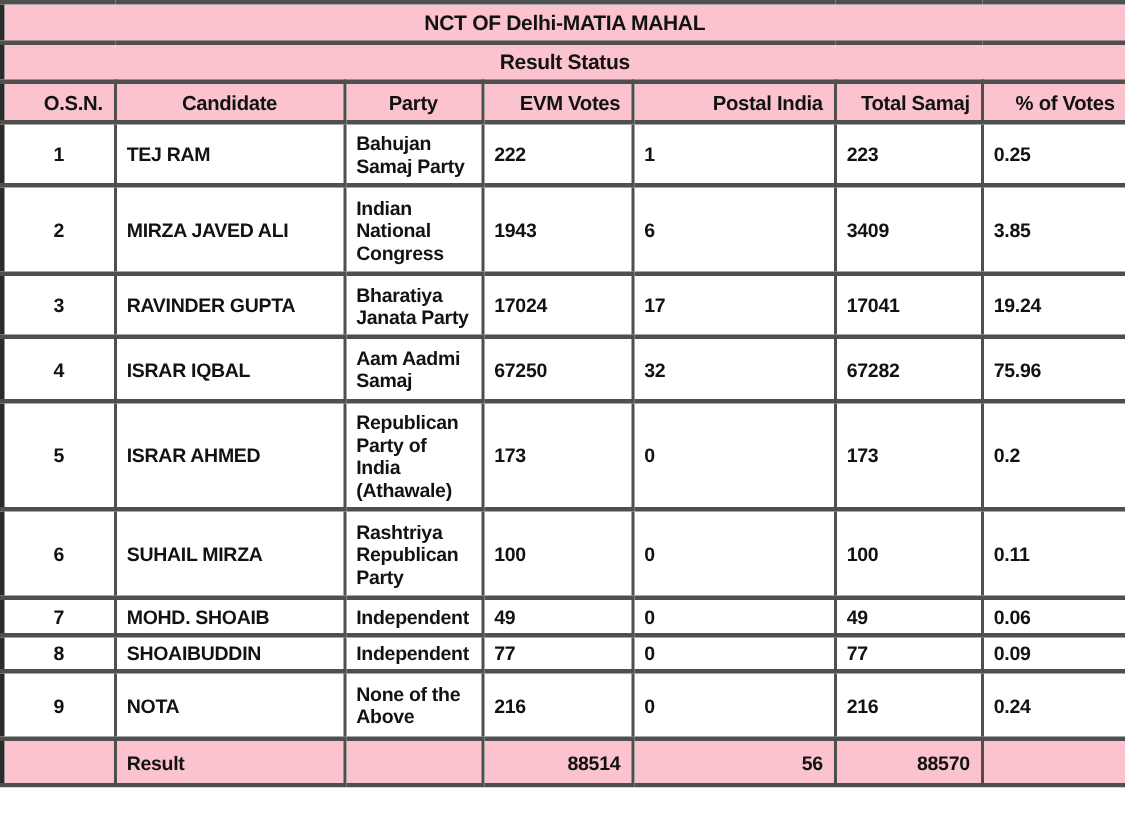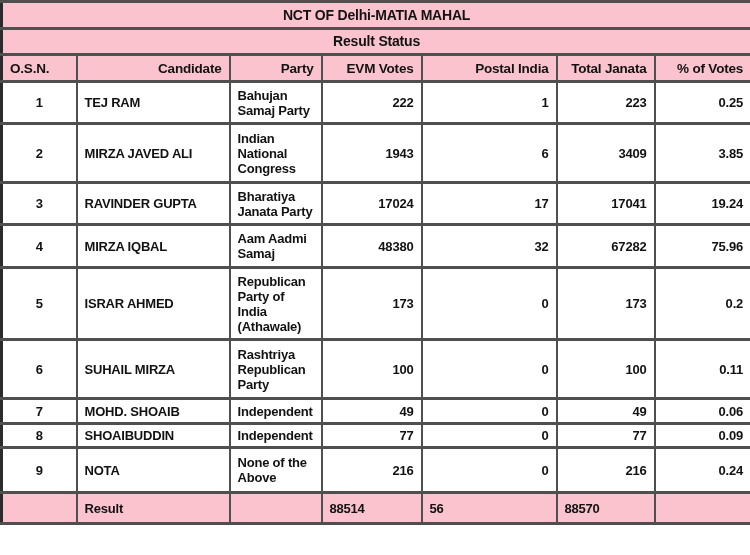--- a/index.html
+++ b/index.html
@@ -34,30 +34,30 @@
     background: var(--pink);
     text-align: center;
     font-size: 14px;
   }
   .title-row { height: 27px; }
   .status-row { height: 26px; }
   .header-row { height: 27px; }
   .header-row th {
     background: var(--pink);
     font-size: 13.5px;
-    text-align: right;
+    text-align: center;
   }
-  .header-row th.c { text-align: left; }
+  .header-row th.c { text-align: right; }
   .header-row th.r { text-align: right; }
   .data-row td { background: var(--row-bg); }
   .osn { text-align: center; }
-  .num { text-align: right; padding-right: 8px; }
+  .num { text-align: left; padding-right: 8px; }
   .party { white-space: pre-line; }
   .total-row td { background: var(--pink); height: 24px; }
-  .total-row td.num { text-align: left; }
+  .total-row td.num { text-align: right; }
   .r1 { height: 42px; } .r2 { height: 59px; } .r3 { height: 42px; }
   .r4 { height: 43px; } .r5 { height: 72px; } .r6 { height: 59px; }
   .r7 { height: 25px; } .r8 { height: 24px; } .r9 { height: 45px; }
 </style>
 </head>
 <body>
 
 <table class="results-table">
   <colgroup>
     <col style="width:75px">
@@ -74,21 +74,21 @@
     </tr>
     <tr class="status-row">
       <td colspan="7">Result Status</td>
     </tr>
     <tr class="header-row">
       <th class="c">O.S.N.</th>
       <th>Candidate</th>
       <th>Party</th>
       <th class="r">EVM Votes</th>
       <th class="r">Postal India</th>
-      <th class="r">Total Janata</th>
+      <th class="r">Total Samaj</th>
       <th class="r">% of Votes</th>
     </tr>
   </thead>
   <tbody>
     <tr class="data-row r1">
       <td class="osn">1</td>
       <td>TEJ RAM</td>
       <td class="party">Bahujan
 Samaj Party</td>
       <td class="num">222</td>
@@ -112,24 +112,24 @@
       <td>RAVINDER GUPTA</td>
       <td class="party">Bharatiya
 Janata Party</td>
       <td class="num">17024</td>
       <td class="num">17</td>
       <td class="num">17041</td>
       <td class="num">19.24</td>
     </tr>
     <tr class="data-row r4">
       <td class="osn">4</td>
-      <td>MIRZA IQBAL</td>
+      <td>ISRAR IQBAL</td>
       <td class="party">Aam Aadmi
 Samaj</td>
-      <td class="num">48380</td>
+      <td class="num">67250</td>
       <td class="num">32</td>
       <td class="num">67282</td>
       <td class="num">75.96</td>
     </tr>
     <tr class="data-row r5">
       <td class="osn">5</td>
       <td>ISRAR AHMED</td>
       <td class="party">Republican
 Party of
 India

